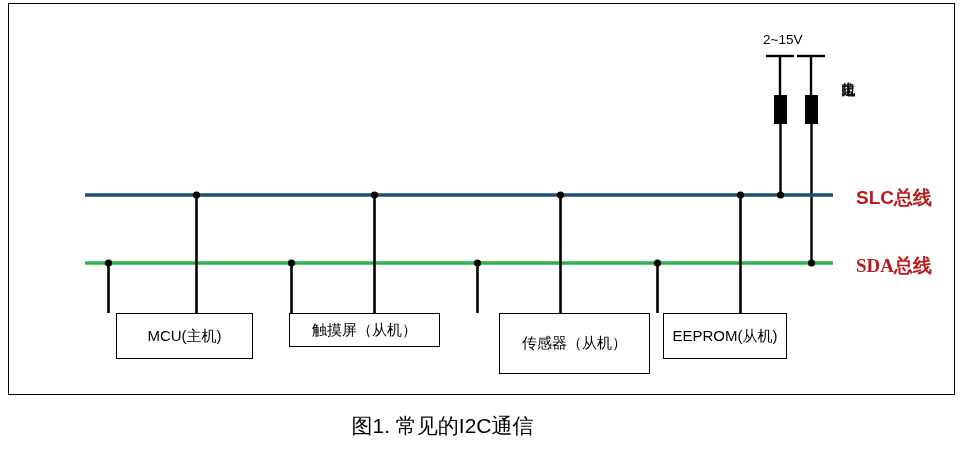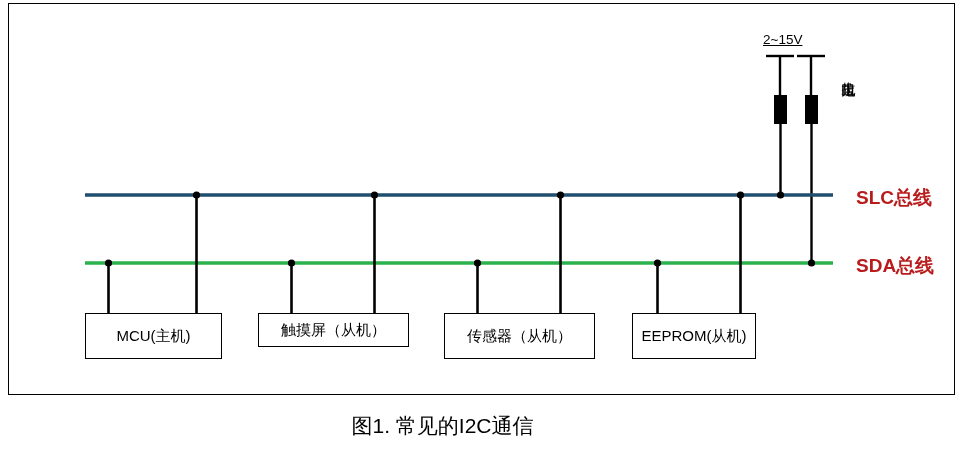--- a/index.html
+++ b/index.html
@@ -44,34 +44,34 @@
     box-sizing: border-box;
     border: 1.7px solid #000000;
     background: #ffffff;
     display: flex;
     align-items: center;
     justify-content: center;
     color: #000000;
     font-size: 15px;
     letter-spacing: 0px;
     white-space: nowrap;
+    margin-left: 31px;
   }
   .bus-label {
     position: absolute;
     color: #b91c1c;
     font-size: 19px;
     font-weight: bold;
     white-space: nowrap;
   }
   .volt-label {
     position: absolute;
     color: #000000;
     font-size: 13.5px;
     white-space: nowrap;
-    text-decoration: underline;
   }
   .vert-label {
     position: absolute;
     color: #000000;
     font-size: 14px;
     white-space: nowrap;
     writing-mode: vertical-rl;
     text-orientation: upright;
     letter-spacing: 1px;
   }
@@ -138,22 +138,22 @@
     <circle cx="657.5" cy="263" r="3.6" fill="#000000"></circle>
     <circle cx="811.5" cy="263" r="3.6" fill="#000000"></circle>
 
   </svg>
 
   <div class="volt-label" style="left:763px; top:32px;">2~15V</div>
 
   <div class="vert-label" style="left:840px; top:70px;">上拉电阻</div>
 
   <div class="bus-label" style="left:856px; top:185px;">SLC总线</div>
-  <div class="bus-label" style="left:856px; top:253px;">SDA总线</div>
+  <div class="bus-label" style="left:856px; top:253px;font-family:Liberation Serif, serif;">SDA总线</div>
 
   <div class="dev-box" style="left:85px; top:313px; width:137px; height:46px;">MCU(主机)</div>
   <div class="dev-box" style="left:258px; top:313px; width:151px; height:34px;">触摸屏（从机）</div>
-  <div class="dev-box" style="left:444px; top:313px; width:151px; height:46px;">传感器（从机）</div>
+  <div class="dev-box" style="left:468px; top:313px; width:151px; height:61px;">传感器（从机）</div>
   <div class="dev-box" style="left:632px; top:313px; width:124px; height:46px;">EEPROM(从机)</div>
 
   <div class="caption">图1. 常见的I2C通信</div>
 
 </div>
 
 </body></html>

